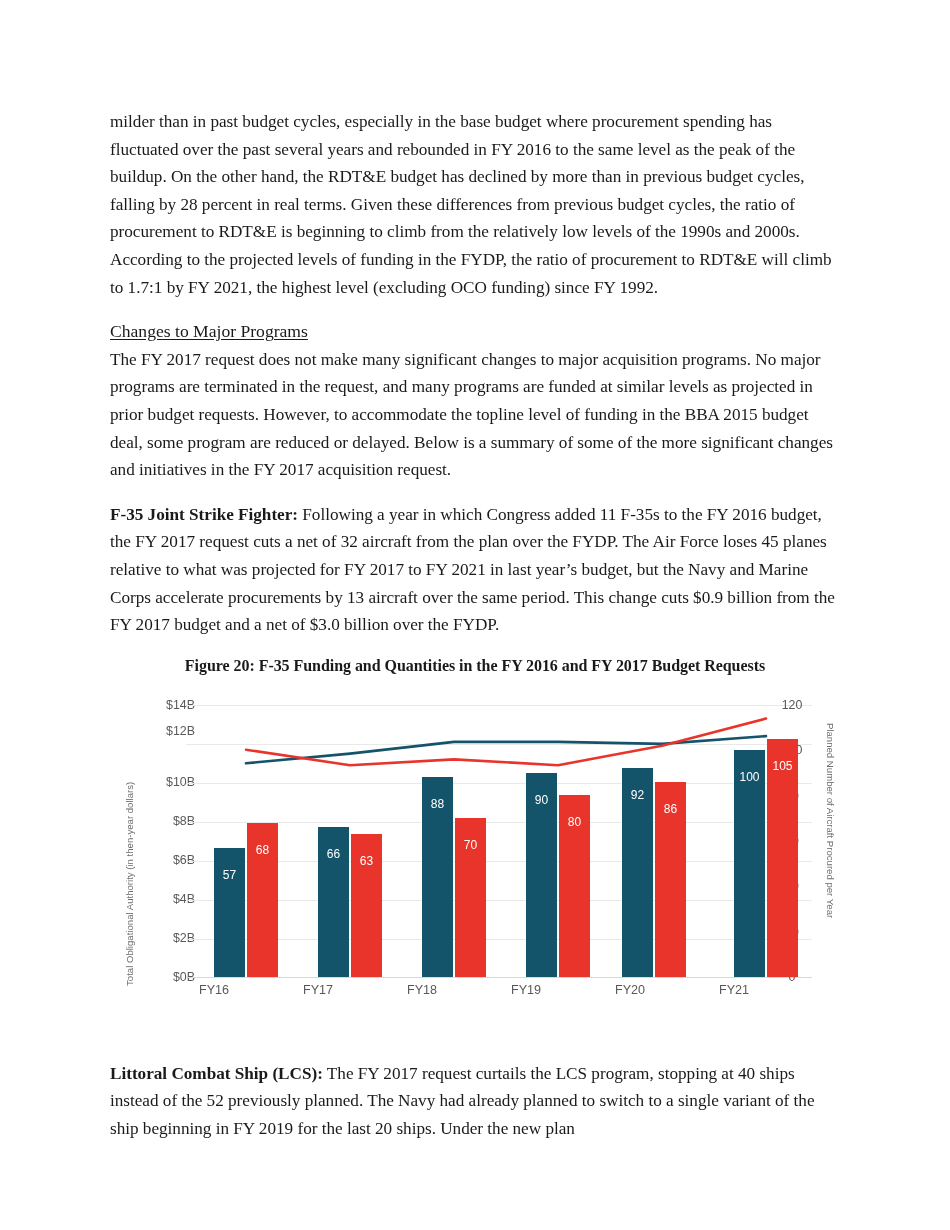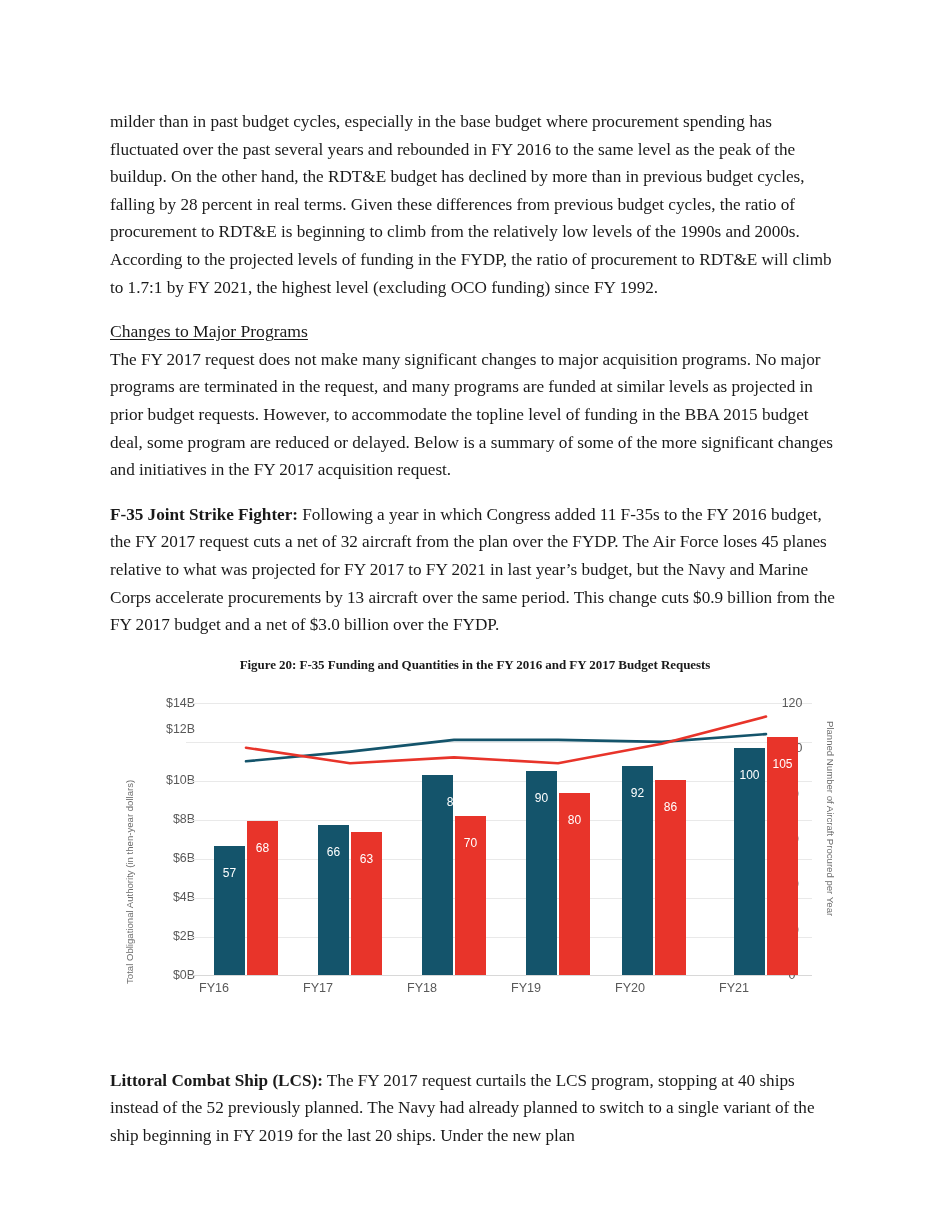--- a/index.html
+++ b/index.html
@@ -26,21 +26,21 @@
     line-height:27.6px;
     margin:0;
     text-decoration:underline;
     text-underline-offset:2px;
   }
   .run-in { font-weight:bold; }
 
   
   .figure { margin-top:18px; }
   .fig-title {
-    font-size:13px;
+    font-size:16px;
     font-weight:bold;
     text-align:center;
     margin:0 0 12px 0;
     letter-spacing:-0.05px;
   }
   .chart-wrap {
     position:relative;
     width:730px;
     height:360px;
     font-family:"Liberation Sans", sans-serif;
@@ -194,21 +194,21 @@
             </div>
             <div class="group" id="g1" style="left:132px;width:64px">
               <div class="bar blue" id="b1" style="height: 149.6px;"></div>
               <div class="bar red" id="r1" style="height: 142.8px;"></div>
               <div class="bar-val" id="bl1" style="left: 0px; bottom: 115.6px; margin-top: 24px;">66</div>
               <div class="bar-val" id="rl1" style="left: 33px; bottom: 108.8px;">63</div>
             </div>
             <div class="group" id="g2" style="left:236px;width:64px">
               <div class="bar blue" id="b2" style="height: 199.467px;"></div>
               <div class="bar red" id="r2" style="height: 158.667px;"></div>
-              <div class="bar-val" id="bl2" style="left: 16px; bottom: 165.467px; margin-top: 24px;">88</div>
+              <div class="bar-val" id="bl2" style="left: 0px; bottom: 165.467px; margin-top: 24px;">88</div>
               <div class="bar-val" id="rl2" style="left: 33px; bottom: 124.667px;">70</div>
             </div>
             <div class="group" id="g3" style="left:340px;width:82px">
               <div class="bar blue" id="b3" style="height: 204px;"></div>
               <div class="bar red" id="r3" style="height: 181.333px;"></div>
               <div class="bar-val" id="bl3" style="left: 0px; bottom: 170px;">90</div>
               <div class="bar-val" id="rl3" style="left: 33px; bottom: 147.333px;">80</div>
             </div>
             <div class="group" id="g4" style="left:436px;width:76px">
               <div class="bar blue" id="b4" style="height: 208.533px;"></div>
@@ -234,18 +234,18 @@
           <div class="xtick" style="left:252px">FY18</div>
           <div class="xtick" style="left:356px">FY19</div>
           <div class="xtick" style="left:460px">FY20</div>
           <div class="xtick" style="left:564px">FY21</div>
 
 
         </div>
       </div>
     </div>
 
-    <p class="body-text" style="margin-top:22px"><span class="run-in">Littoral Combat Ship (LCS):</span><span> The FY 2017 request curtails the LCS program, stopping at 40 ships instead of the 52 previously planned. The Navy had already planned to switch to a single variant of the ship beginning in FY 2019 for the last 20 ships. Under the new plan</span></p>
+    <p class="body-text" style="margin-top:13px"><span class="run-in">Littoral Combat Ship (LCS):</span><span> The FY 2017 request curtails the LCS program, stopping at 40 ships instead of the 52 previously planned. The Navy had already planned to switch to a single variant of the ship beginning in FY 2019 for the last 20 ships. Under the new plan</span></p>
 
   </div>
 
 
 </div>
 
 </body></html>

